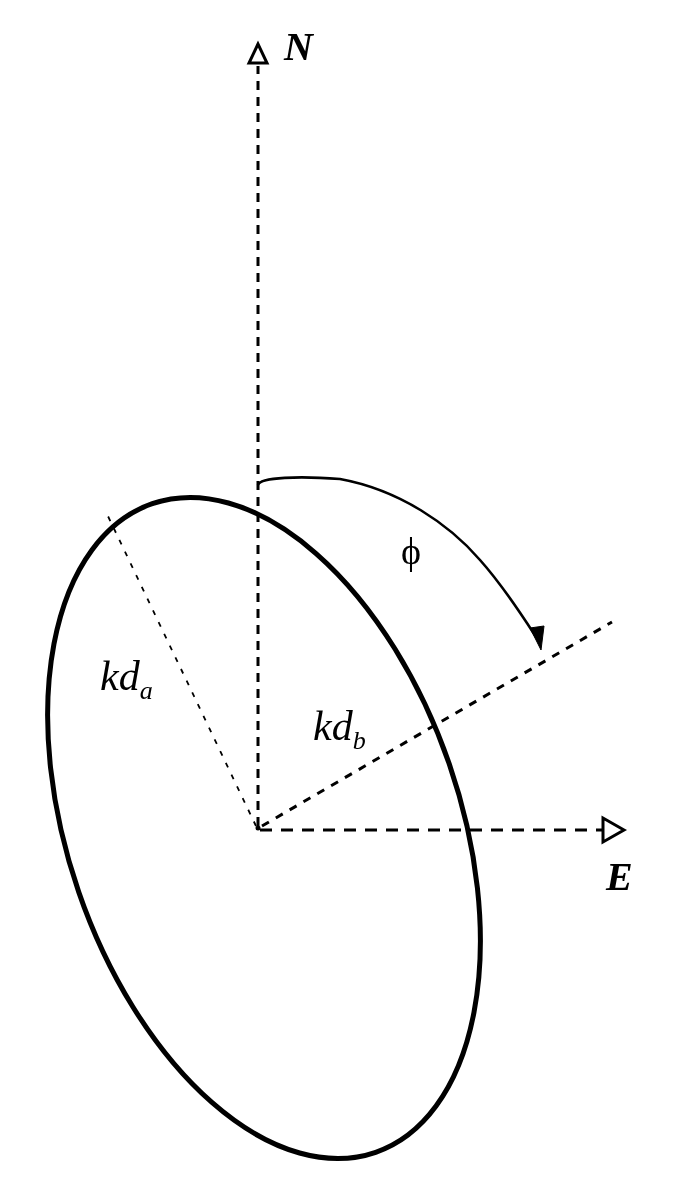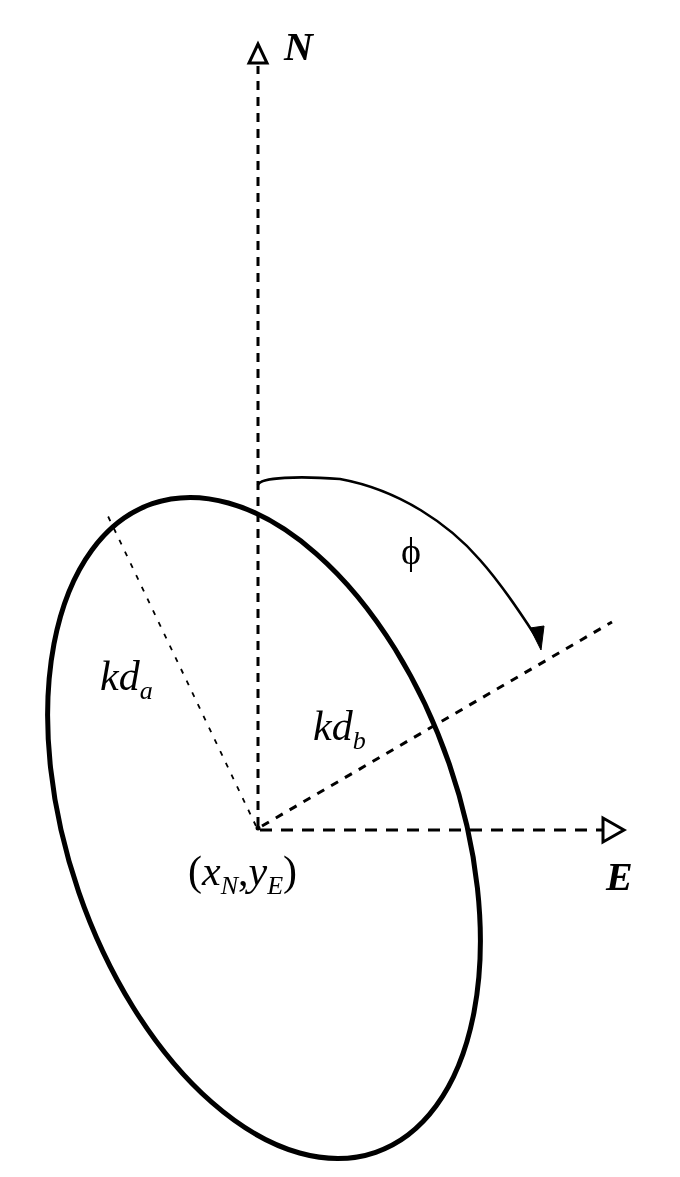--- a/index.html
+++ b/index.html
@@ -44,16 +44,13 @@
   <div class="lbl" style="left:401px;top:532px;font-size:38px;">ϕ</div>
 
   <div class="lbl it" style="left:100px;top:655px;font-size:42px;">
     <span>kd</span><sub>a</sub>
   </div>
 
   <div class="lbl it" style="left:306px;top:705px;font-size:42px;margin-left:7px;">
     <span>kd</span><sub>b</sub>
   </div>
 
-  <div class="lbl" style="left:188px;top:850px;font-size:42px;">
-    <span>(</span><span class="it">x</span><sub class="it">N</sub><span>,</span><span class="it">y</span><sub class="it">E</sub><span>)</span>
-  </div>
 </div>
 
 </body></html>

